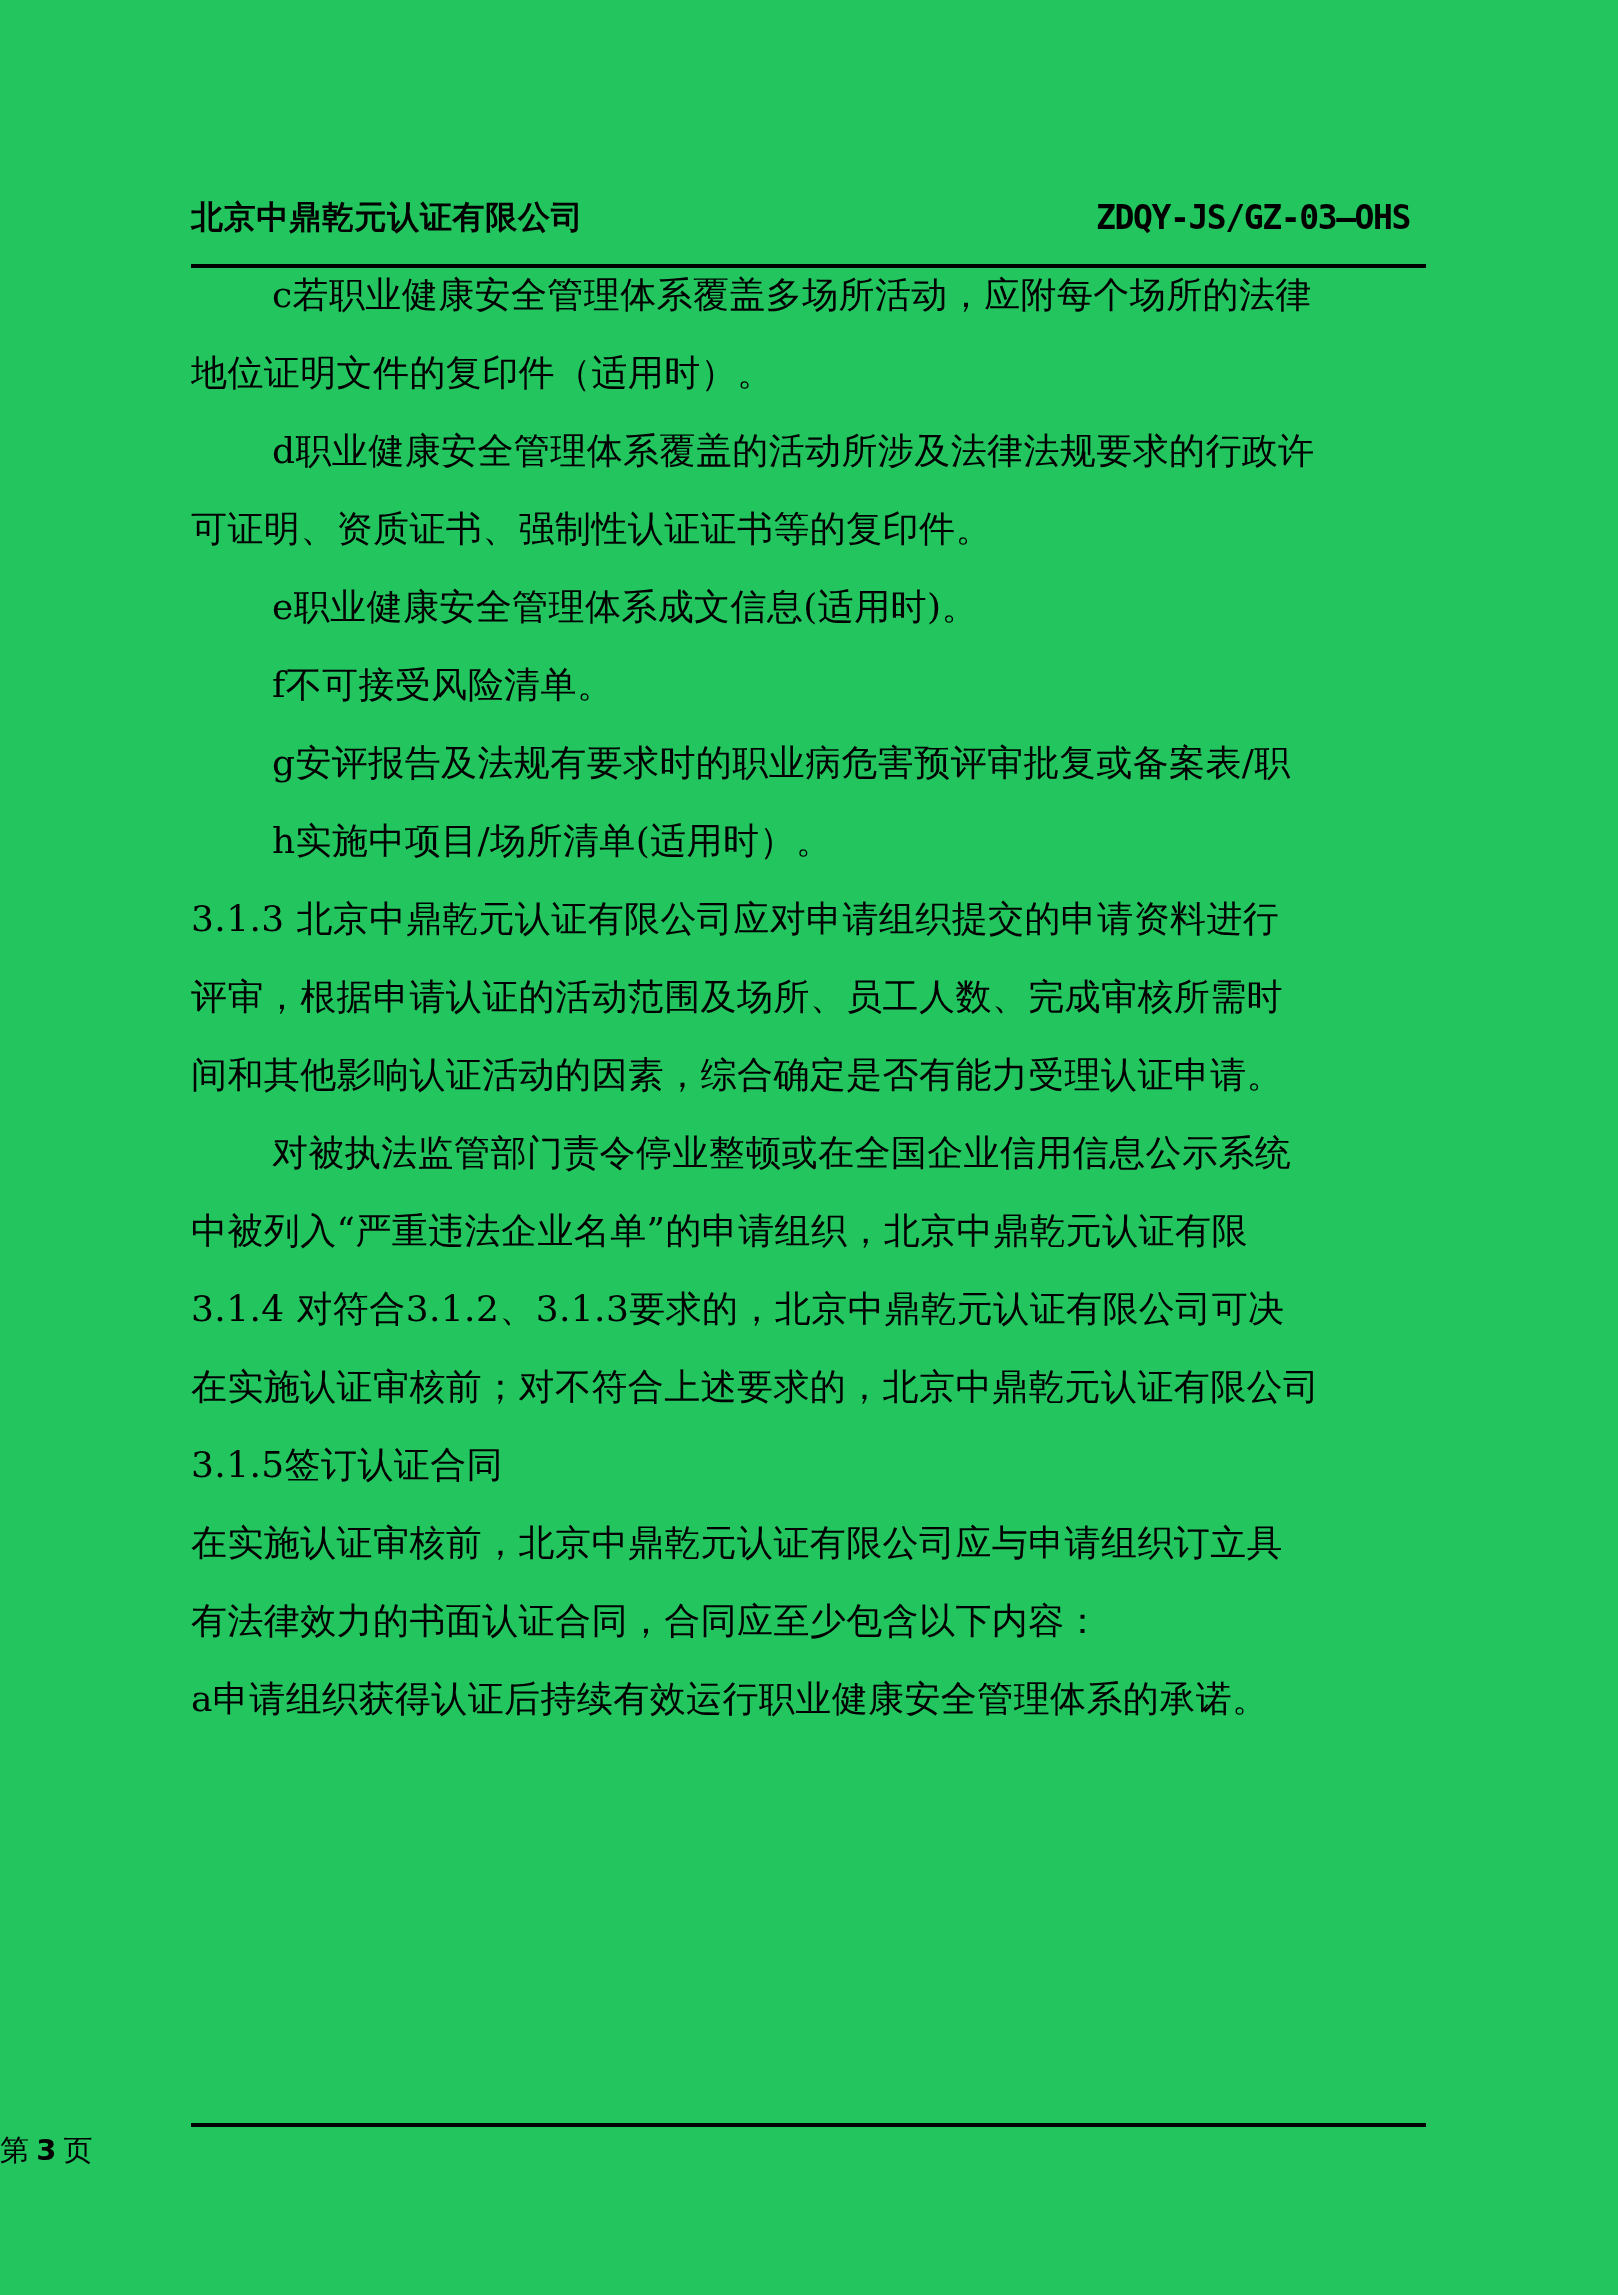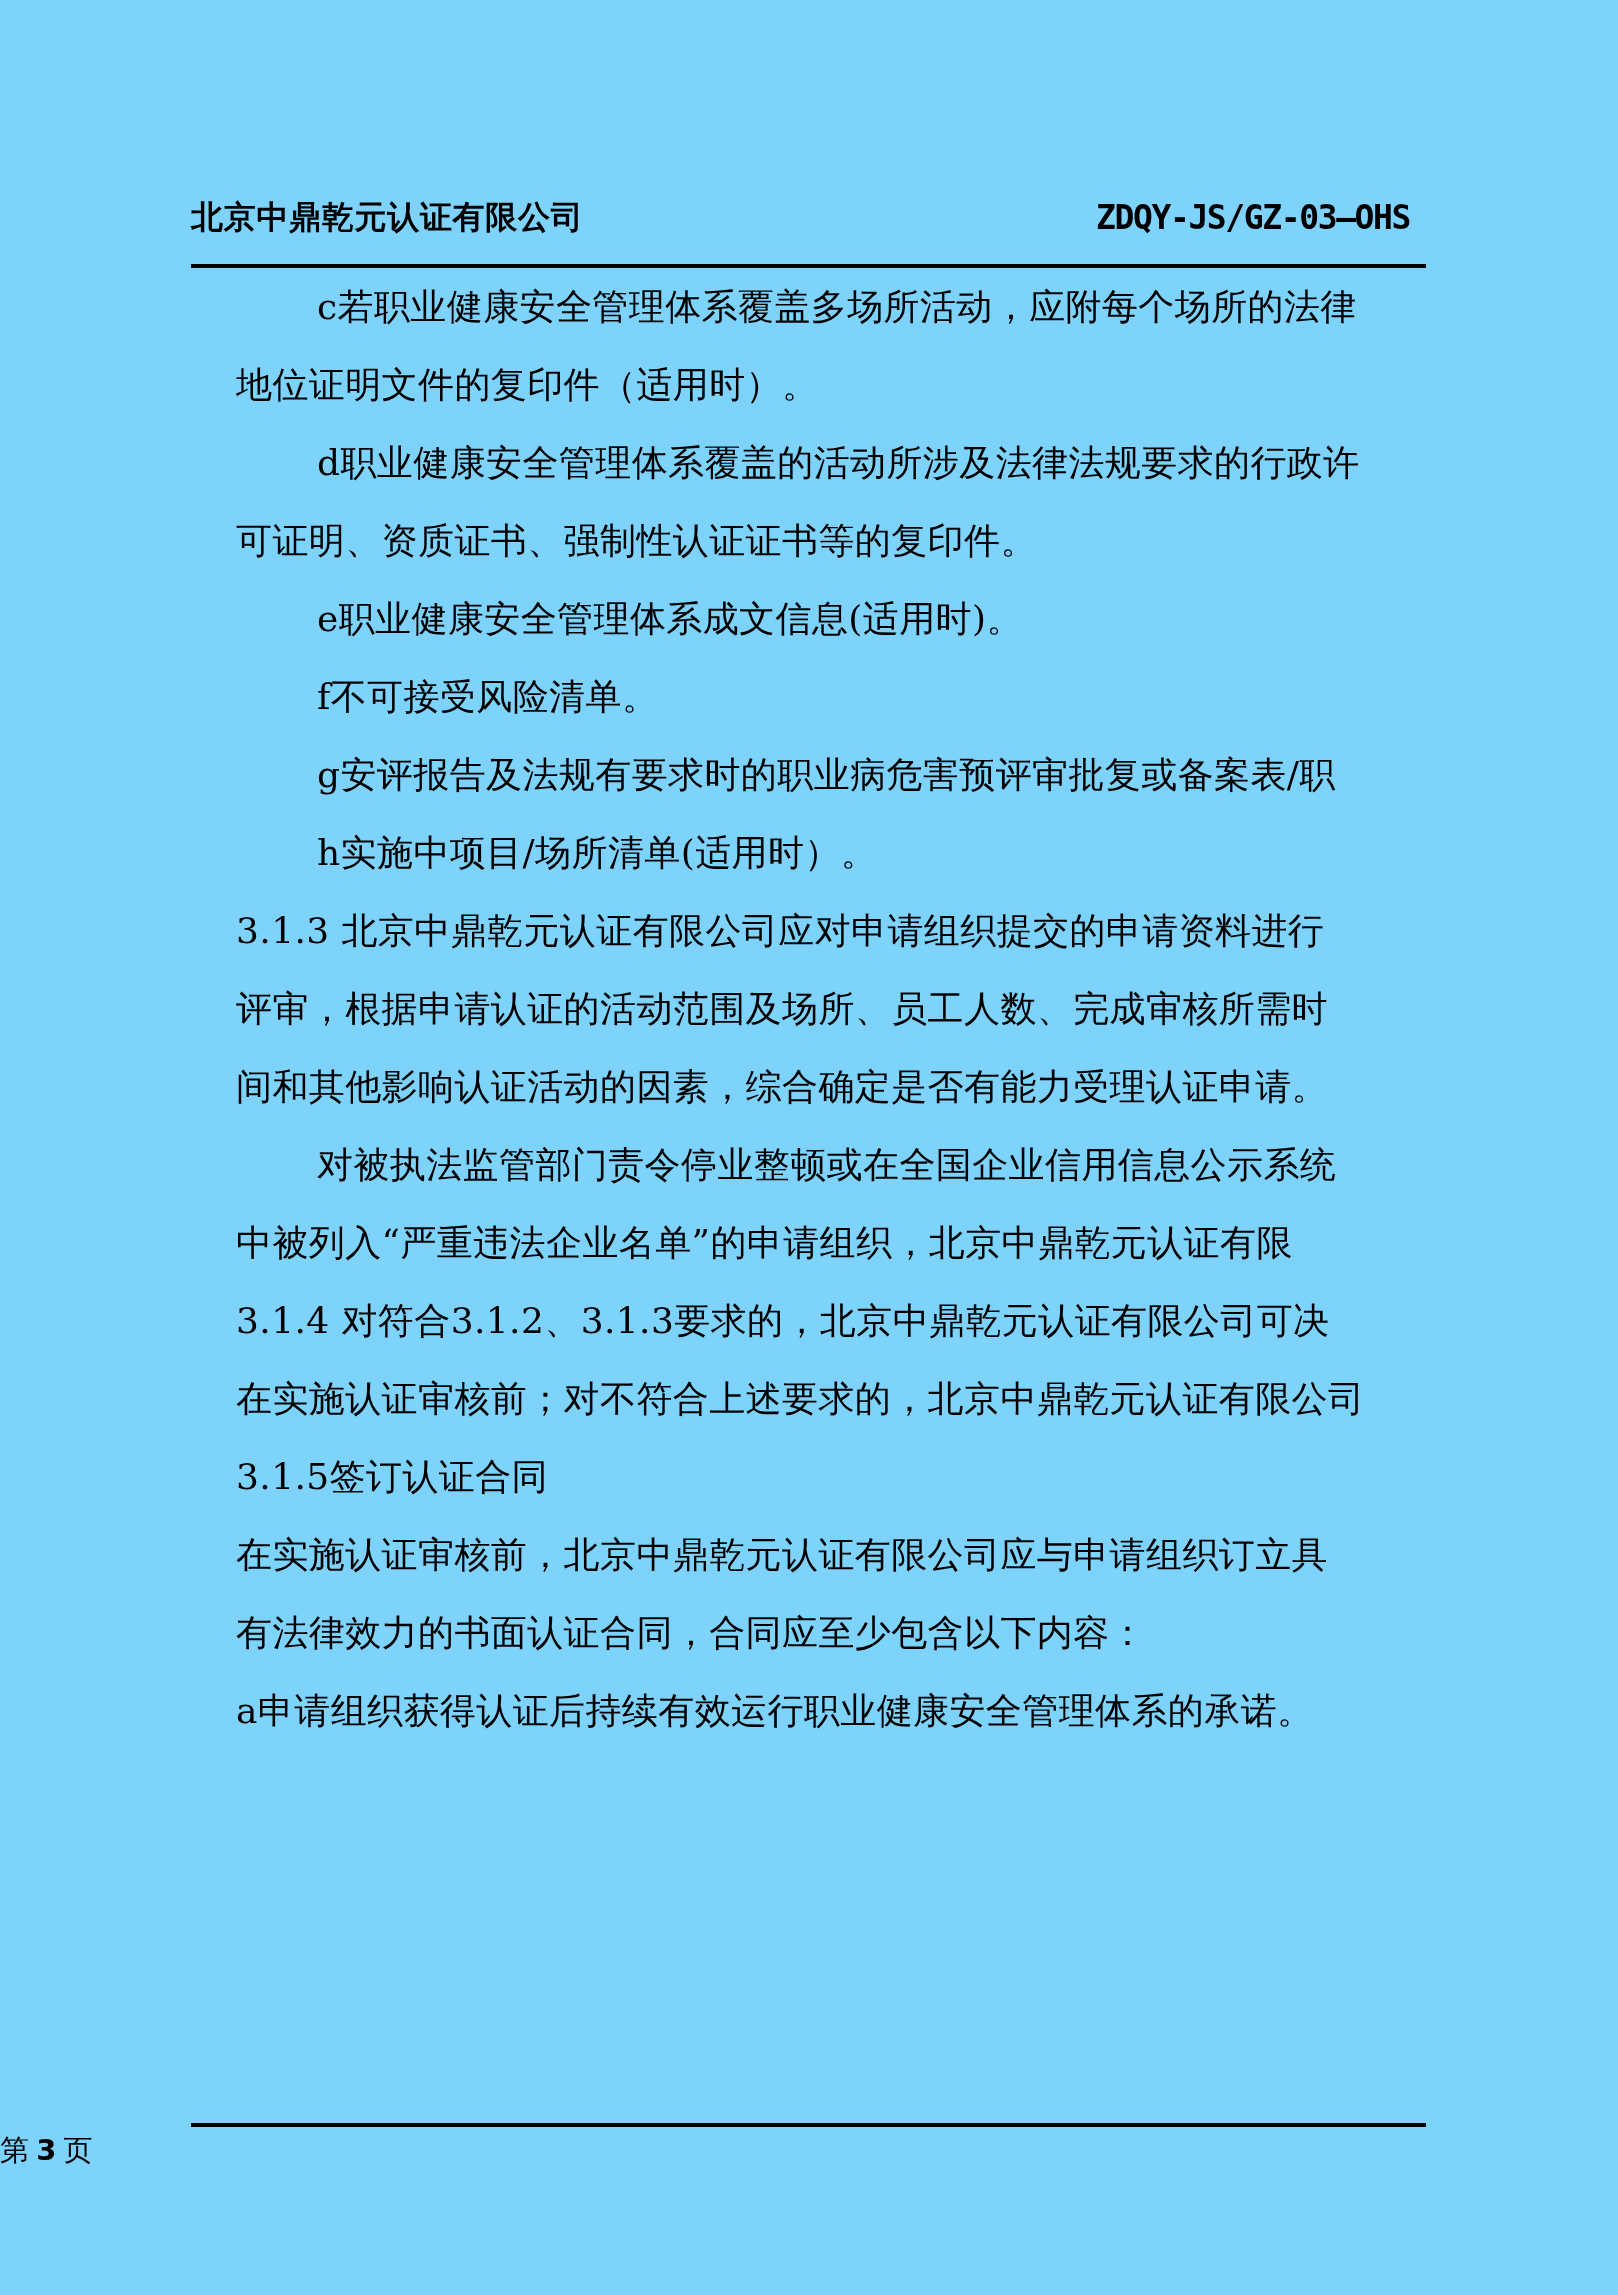--- a/index.html
+++ b/index.html
@@ -1,23 +1,23 @@
 <!DOCTYPE html>
 <html style="font-size:11.6px"><head>
 <meta charset="utf-8">
 <style>
   html, body { margin: 0; padding: 0; background: #ffffff; }
   body { width: 1618px; height: 2295px; position: relative; overflow: hidden; color: #000; }
-  .page { position: absolute; left: 0; top: 0; width: 1618px; height: 2295px; background: #7dd3fc; }
+  .page { position: absolute; left: 0; top: 0; width: 1618px; height: 2295px; background: #22c55e; }
   .header { position: absolute; left: 191px; top: 192px; width: 1235px; height: 51px; }
   .header-left { position: absolute; left: 0; top: 0; font-family: "DejaVu Sans", sans-serif; font-weight: bold; font-size: 32px; line-height: 51px; letter-spacing: 0.7px; }
   .header-right { position: absolute; right: 16px; top: 0; font-family: "DejaVu Sans Mono", monospace; font-weight: bold; font-size: 33px; line-height: 51px; letter-spacing: -1.4px; }
   .rule-top { position: absolute; left: 191px; top: 264px; width: 1235px; height: 3.6px; background: #000; }
   .rule-bottom { position: absolute; left: 191px; top: 2123px; width: 1235px; height: 3.6px; background: #000; }
-  .body { position: absolute; left: 191px; top: 268px; width: 1229px; margin-left: 45px; }
+  .body { position: absolute; left: 191px; top: 256px; width: 1229px; }
   .line { font-family: "DejaVu Serif", serif; font-size: 36px; line-height: 78px; height: 78px; white-space: nowrap; letter-spacing: 0.4px; }
   .indent { padding-left: 81px; }
   .footer { position: absolute; left: 0; top: 2130px; width: 1618px; font-family: "DejaVu Serif", serif; font-size: 29px; line-height: 40px; }
   .footer .num { font-family: "DejaVu Sans", sans-serif; font-weight: bold; margin: 0 7.2px; }
 </style>
 </head>
 <body>
 
 <div class="page">
 

